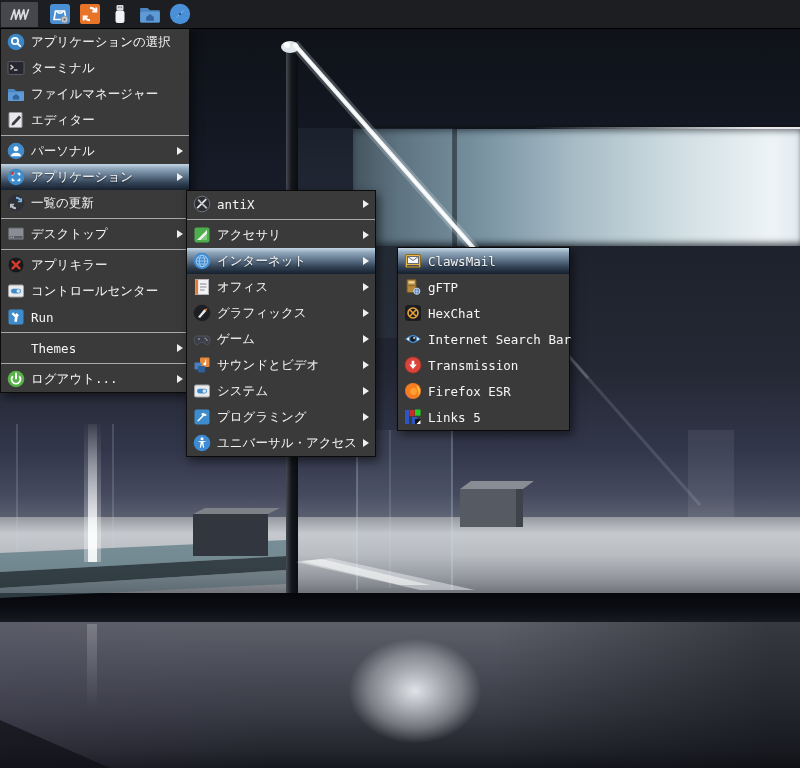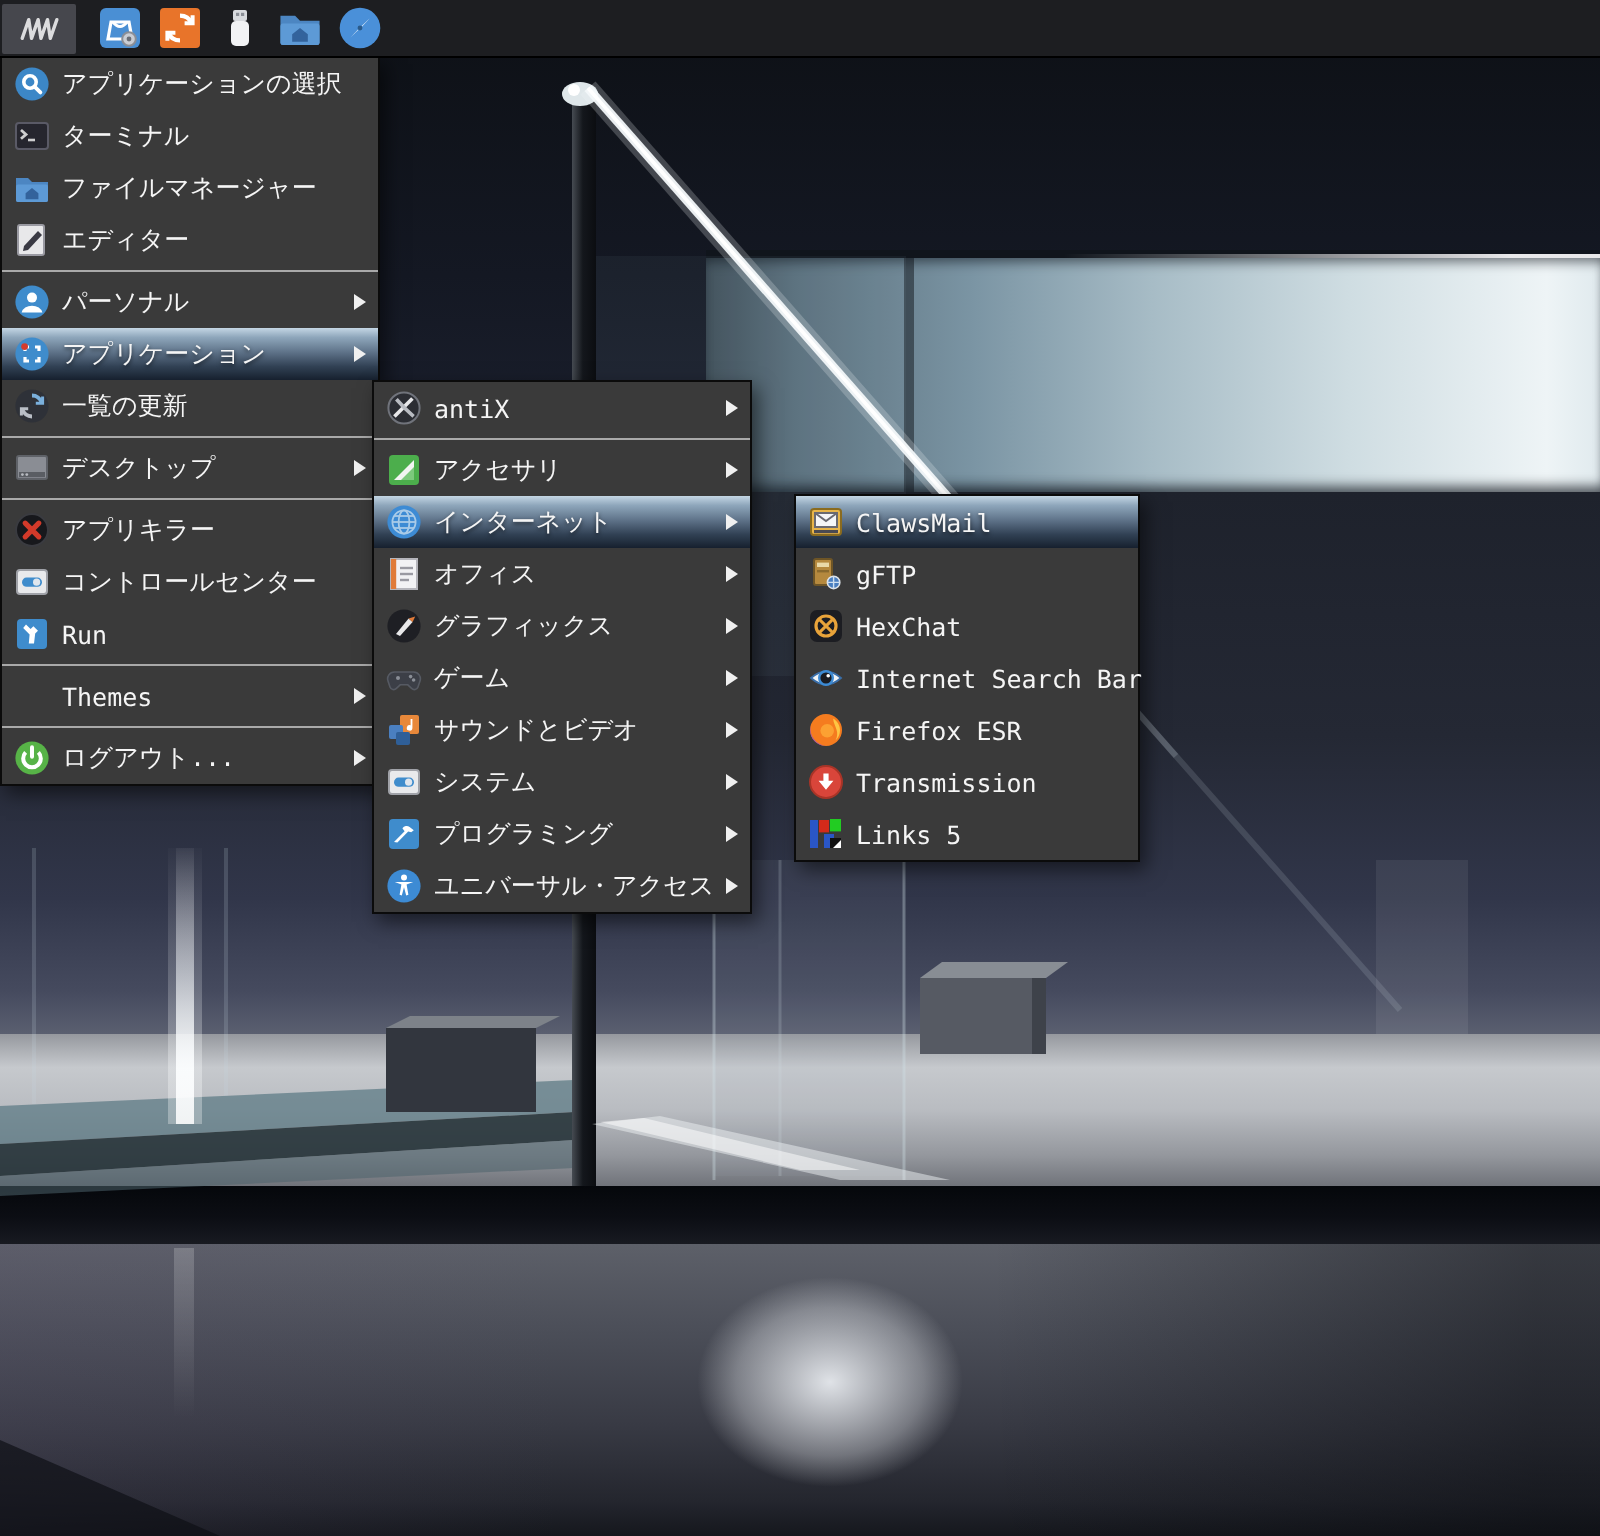--- a/index.html
+++ b/index.html
@@ -483,36 +483,36 @@
             <circle cx="9" cy="9" r="3.4" fill="#1a1c22"></circle>
             <circle cx="9" cy="9" r="3.4" fill="none" stroke="#3d8bd4" stroke-width="1.2"></circle>
             <circle cx="10.1" cy="7.9" r="0.9" fill="#fff"></circle>
           </svg>
         </span>
         <span class="label">Internet Search Bar</span>
       </div>
       <div class="menu-item">
         <span class="icon">
           <svg viewBox="0 0 18 18">
+            <circle cx="9" cy="9" r="8" fill="#d9453a" stroke="#a83427"></circle>
+            <path d="M7.7 4.8 h2.6 v3.6 h2.4 L9 12.9 L5.3 8.4 h2.4 Z" fill="#fff"></path>
+          </svg>
+        </span>
+        <span class="label">Transmission</span>
+      </div>
+      <div class="menu-item">
+        <span class="icon">
+          <svg viewBox="0 0 18 18">
             <circle cx="9" cy="9" r="8" fill="#f57c1f"></circle>
             <path d="M9 17 a8 8 0 0 1 -7.6 -10.4 a8.6 8.6 0 0 0 7.6 10.4 Z" fill="#8b47dd" opacity="0.9"></path>
             <path d="M12.6 3.2 c2 1.2 3.4 3.4 3.4 5.9 0 2.1 -.9 3.9 -2.3 5.2 1 -1.6 1.2 -3.7 .5 -5.7 -.6 -1.9 -1.6 -3.6 -1.6 -5.4 Z" fill="#ffd24a" opacity="0.85"></path>
             <circle cx="9.6" cy="9.4" r="3.4" fill="#ffb13b" opacity="0.7"></circle>
           </svg>
         </span>
         <span class="label">Firefox ESR</span>
-      </div>
-      <div class="menu-item">
-        <span class="icon">
-          <svg viewBox="0 0 18 18">
-            <circle cx="9" cy="9" r="8" fill="#d9453a" stroke="#a83427"></circle>
-            <path d="M7.7 4.8 h2.6 v3.6 h2.4 L9 12.9 L5.3 8.4 h2.4 Z" fill="#fff"></path>
-          </svg>
-        </span>
-        <span class="label">Transmission</span>
       </div>
       <div class="menu-item">
         <span class="icon">
           <svg viewBox="0 0 18 18">
             <rect x="1" y="2" width="4" height="14" fill="#2a56c6"></rect>
             <rect x="5.5" y="2" width="5" height="6.2" fill="#d42a1a"></rect>
             <rect x="11" y="1.5" width="5.5" height="6.2" fill="#22cc22"></rect>
             <rect x="8" y="9" width="5" height="7" fill="#2a56c6"></rect>
             <rect x="11" y="11" width="5.5" height="5" fill="#111111"></rect>
             <path d="M12.5 16 l4 -4 v4 Z" fill="#ffffff"></path>

